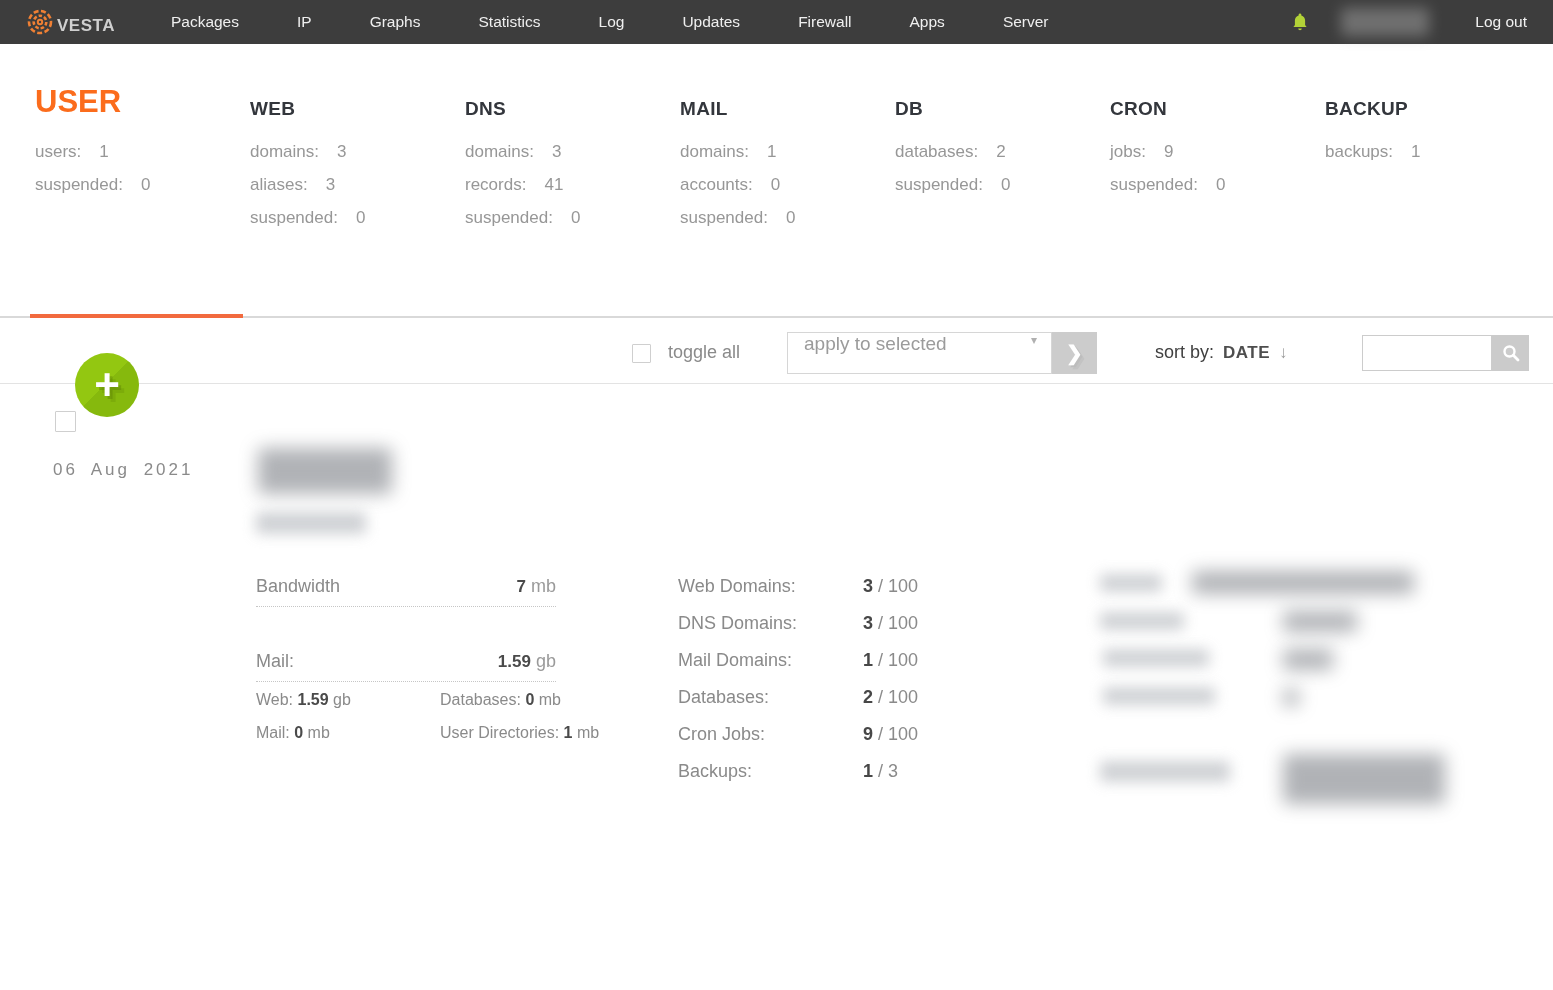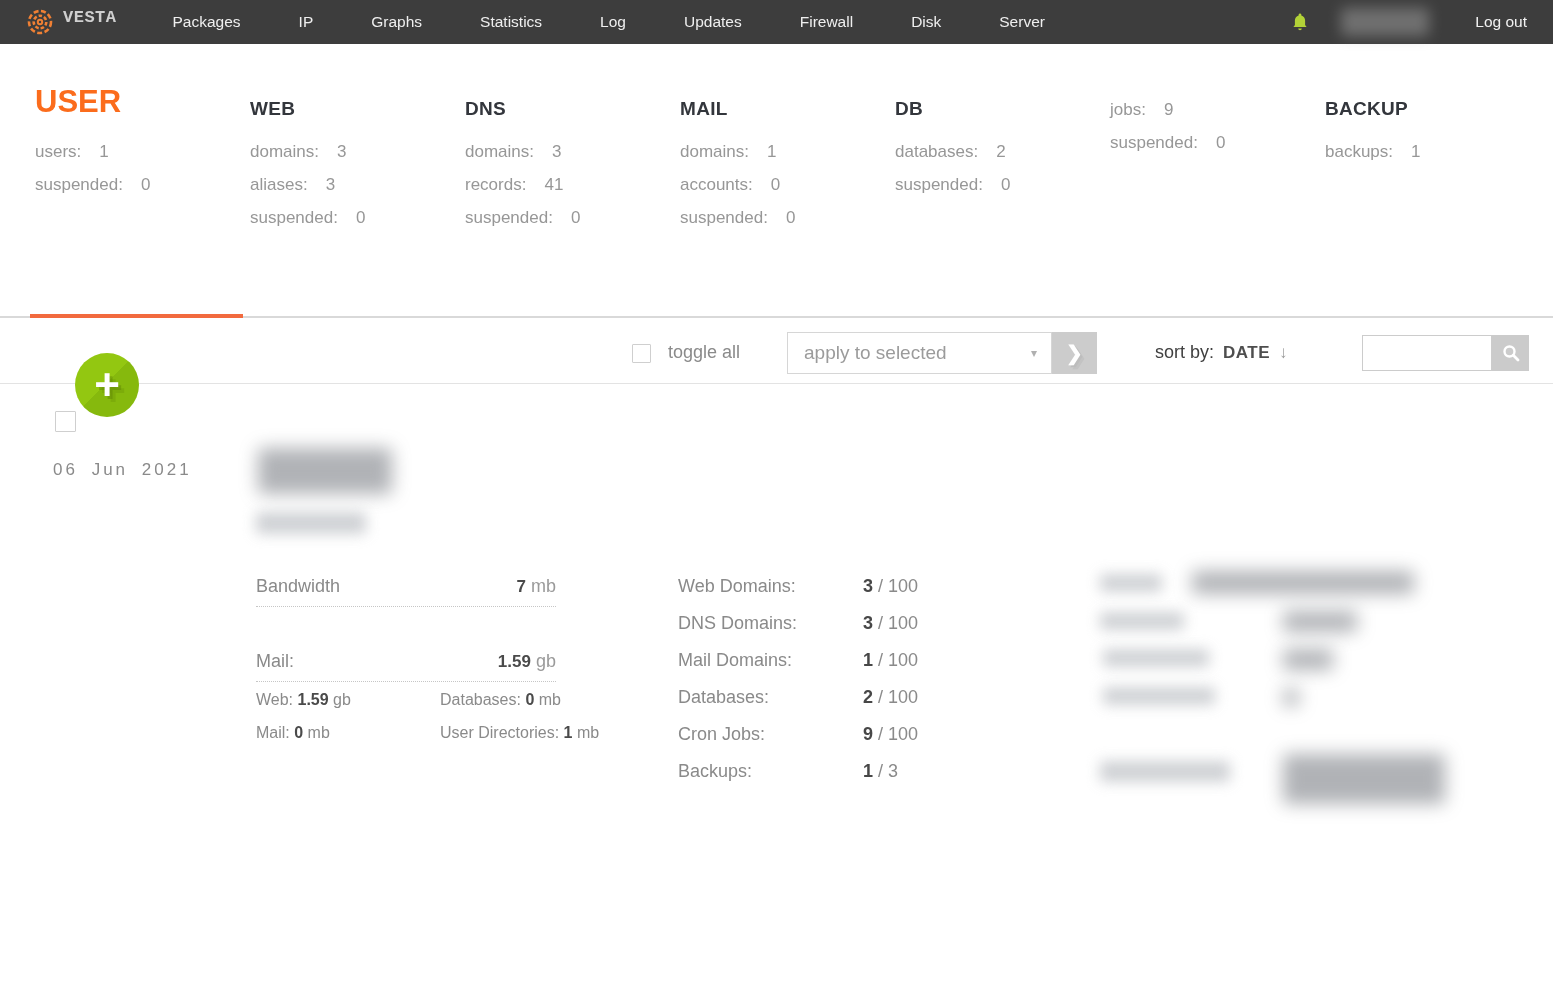--- a/index.html
+++ b/index.html
@@ -2,21 +2,21 @@
 <html><head>
 <meta charset="utf-8">
 <style>
   * { margin:0; padding:0; box-sizing:border-box; }
   html,body { width:1553px; height:990px; background:#ffffff;
     font-family:"Liberation Sans", sans-serif; position:relative; overflow:hidden; }
 
   
   .nav { position:absolute; top:0; left:0; width:100%; height:44px;
     background:#3d3d3d; display:flex; align-items:center; padding:0 26px; }
-  .brand { display:flex; align-items:flex-start; gap:9px; margin-right:56px; cursor:pointer;font-family:Liberation Mono, monospace; }
+  .brand { display:flex; align-items:flex-end; gap:3px; margin-right:56px; cursor:pointer; }
   .brand-name { color:#cfcfcf; font-size:17px; font-weight:700; letter-spacing:0.5px; }
   .nav-items { display:flex; align-items:center; gap:58px; list-style:none; }
   .nav-items li { color:#efefef; font-size:15.5px; cursor:pointer; white-space:nowrap; }
   .nav-right { margin-left:auto; display:flex; align-items:center; gap:32px; }
   .bell { width:18px; height:20px; }
   .redact-nav { width:88px; height:28px; background:#9a9a9a; border-radius:3px;
     filter:blur(7px); opacity:0.55; }
   .logout { color:#f2f2f2; font-size:15.5px; margin-left:14px; cursor:pointer; }
 
   
@@ -34,21 +34,21 @@
   .tabline .active-bar { position:absolute; left:30px; top:-2px; width:213px; height:5px;
     background:var(--underline); }
 
   
   .toolbar { position:absolute; top:318px; left:0; width:100%; height:66px;
     border-bottom:1px solid #e3e3e3; background:#fff; }
   .chk { position:absolute; border:1px solid #cfcfcf; background:#fff; border-radius:1px; cursor:pointer; }
   .chk.toggle { left:632px; top:26px; width:19px; height:19px; }
   .toggle-label { position:absolute; left:668px; top:24px; font-size:18px; color:#8a8a8a; }
   .apply-select { position:absolute; left:787px; top:14px; width:265px; height:42px;
-    border:1px solid #d6d6d6; background:#fff; display:flex; align-items:center;
+    border:1px solid #d6d6d6; background:#fff; display:flex; align-items:flex-start;
     padding:0 14px 0 16px; cursor:pointer; }
   .apply-select .sel-text { font-size:19px; color:#9b9b9b; flex:1; }
   .apply-select .caret { color:#b0b0b0; font-size:12px; }
   .go-btn { position:absolute; left:1052px; top:14px; width:45px; height:42px;
     background:#cccccc; border:none; color:#ffffff; font-size:20px; font-weight:700;
     cursor:pointer; text-shadow:2px 2px 0 #bdbdbd, 4px 4px 0 #c3c3c3; }
   .sort-group { position:absolute; left:1155px; top:24px; display:flex; align-items:baseline; gap:9px; }
   .sort-label { font-size:18px; color:#404040; }
   .sort-field { font-size:17px; font-weight:700; color:#4e4e4e; letter-spacing:0.5px; cursor:pointer; }
   .sort-dir { font-size:17px; color:#9b9b9b; cursor:pointer; }
@@ -110,21 +110,21 @@
     <span class="brand-name">VESTA</span>
   </div>
   <ul class="nav-items">
     <li>Packages</li>
     <li>IP</li>
     <li>Graphs</li>
     <li>Statistics</li>
     <li>Log</li>
     <li>Updates</li>
     <li>Firewall</li>
-    <li>Disk</li>
+    <li>Apps</li>
     <li>Server</li>
   </ul>
   <div class="nav-right">
     <svg class="bell" viewBox="0 0 24 26">
       <path fill="#b2d237" d="M12 1.5c1 0 1.8.8 1.8 1.8v.9c2.9.8 5 3.4 5 6.6v6.2l2 2.6H3.2l2-2.6v-6.2c0-3.2 2.1-5.8 5-6.6v-.9c0-1 .8-1.8 1.8-1.8z"></path>
       <path fill="#b2d237" d="M9.6 21.6a2.4 2.4 0 0 0 4.8 0z"></path>
     </svg>
     <div class="redact-nav"></div>
     <span class="logout">Log out</span>
   </div>
@@ -169,20 +169,21 @@
 
   <div class="stat-col">
     <div class="stat-title">DB</div>
     <div class="stat-rows">
       <div class="stat-row"><span>databases:</span><span class="v">2</span></div>
       <div class="stat-row"><span>suspended:</span><span class="v">0</span></div>
     </div>
   </div>
 
   <div class="stat-col">
+    <div class="stat-title">CRON</div>
     <div class="stat-rows">
       <div class="stat-row"><span>jobs:</span><span class="v">9</span></div>
       <div class="stat-row"><span>suspended:</span><span class="v">0</span></div>
     </div>
   </div>
 
   <div class="stat-col">
     <div class="stat-title">BACKUP</div>
     <div class="stat-rows">
       <div class="stat-row"><span>backups:</span><span class="v">1</span></div>
@@ -217,21 +218,21 @@
       <line x1="11.3" y1="11.3" x2="16" y2="16" stroke="#ffffff" stroke-width="2.8" stroke-linecap="round"></line>
     </svg>
   </button>
 </div>
 
 <button class="add-btn">+</button>
 
 <section class="row-area">
   <div>
     <span class="chk row-chk"></span>
-    <div class="row-date">06 Jun 2021</div>
+    <div class="row-date">06 Aug 2021</div>
 
     <div class="redact" style="left:258px; top:64px; width:134px; height:46px;"></div>
     <div class="redact light" style="left:256px; top:128px; width:110px; height:22px;"></div>
 
     <div class="usage">
       <div class="usage-head">
         <span>Bandwidth</span>
         <span><b>7</b>
           <span class="unit">mb</span></span>
       </div>

